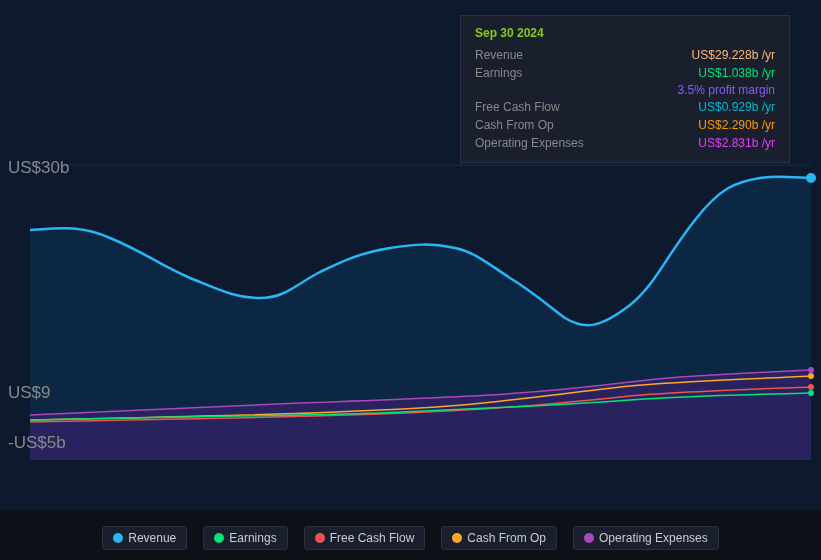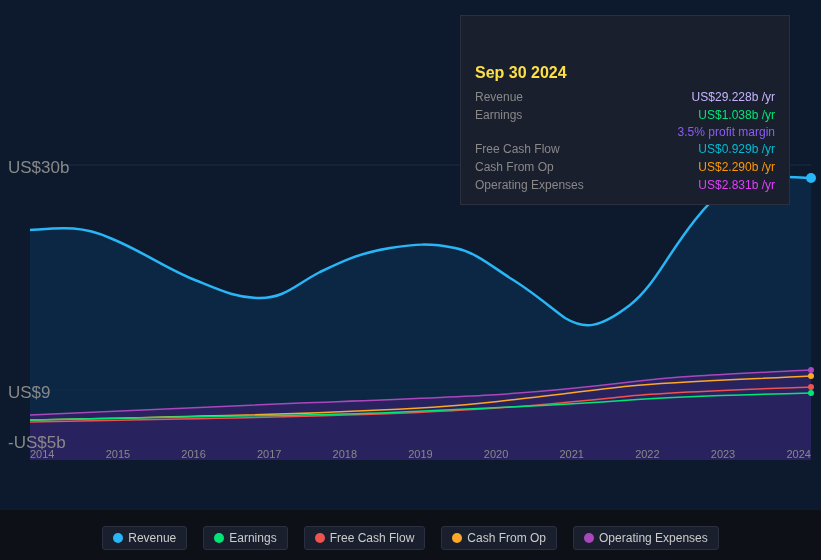--- a/index.html
+++ b/index.html
@@ -18,35 +18,34 @@
       position: absolute;
       top: 15px;
       left: 460px;
       background: #1a1f2e;
       border: 1px solid #2a3040;
       padding: 10px 14px;
       min-width: 330px;
       z-index: 10;
     }
     .info-box .date-header {
-      color: #fde047;
-      font-size: 16px;
+      color: #84cc16;
+      font-size: 12px;
       font-weight: bold;
       margin-bottom: 6px;
-      margin-top: 38px;
     }
     .info-row {
       display: flex;
       justify-content: space-between;
       align-items: center;
       padding: 2px 0;
       font-size: 12px;
     }
     .info-row .label { color: #888; }
-    .info-row .value { color: #c4b5fd; }
+    .info-row .value { color: #fdba74; }
     .info-row .value.green { color: #00e676; text-align: right; }
     .info-row .value.teal { color: #00bcd4; }
     .info-row .value.orange { color: #ff9800; }
     .info-row .value.pink { color: #e040fb; }
     .profit-margin-row {
       display: flex;
       justify-content: flex-end;
       font-size: 12px;
       padding: 1px 0;
     }
@@ -205,33 +204,20 @@
     <circle cx="811" cy="387" r="3" fill="#ef5350"></circle>
     <circle cx="811" cy="393" r="3" fill="#00e676"></circle>
   </svg>
 
   
   <div class="y-label" style="top: 158px;">US$30b</div>
   <div class="y-label" style="top: 383px;">US$9</div>
   <div class="y-label" style="top: 433px;">-US$5b</div>
 
   
-  <div class="x-axis">
-    <span>2014</span>
-    <span>2015</span>
-    <span>2016</span>
-    <span>2017</span>
-    <span>2018</span>
-    <span>2019</span>
-    <span>2020</span>
-    <span>2021</span>
-    <span>2022</span>
-    <span>2023</span>
-    <span>2024</span>
-  </div>
 </div>
 
 <div class="info-box">
   <div class="date-header">Sep 30 2024</div>
 
   <div class="info-row">
     <span class="label">Revenue</span>
     <span class="value">US$29.228b /yr</span>
   </div>
 

